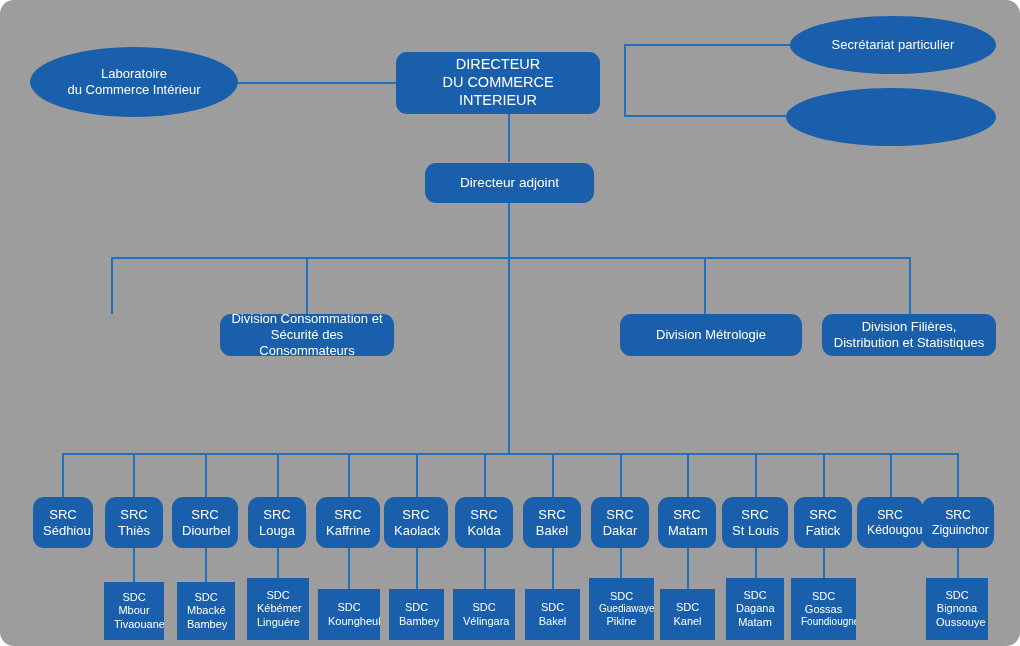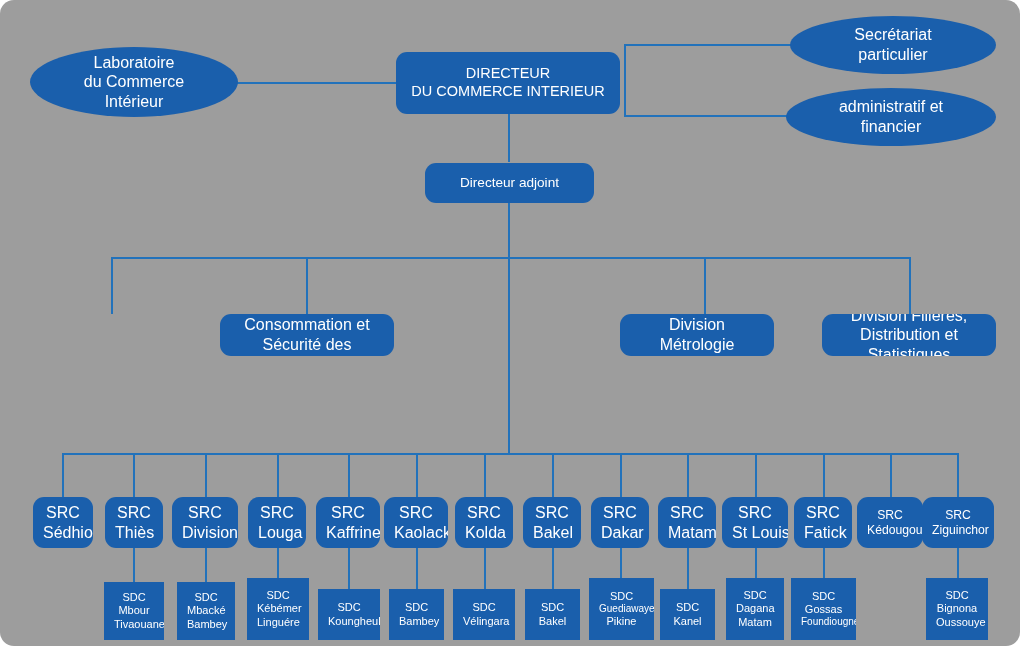--- a/index.html
+++ b/index.html
@@ -38,21 +38,21 @@
     overflow: hidden;
   }
   .rounded { border-radius: 11px; }
   .rect { border-radius: 0; }
   .ellipse { border-radius: 50%; }
   .node span { display: block; width: 100%; padding: 0 5px; box-sizing: border-box; }
   .ellipse span { padding: 0 14px; }
 
   .fs15 { font-size: 14.5px; }
   .fs14 { font-size: 13.6px; }
-  .fs13 { font-size: 16px; }
+  .fs13 { font-size: 13px; }
   .fs12 { font-size: 12.2px; }
   .fs11 { font-size: 11px; }
   .fs10 { font-size: 10px; }
   .nowrap { white-space: nowrap; }
 </style>
 </head>
 <body>
 
 <div id="stage">
 
@@ -103,52 +103,51 @@
   <div class="ln v" style="left:823px; top:548px; height:30px;"></div>
   <div class="ln v" style="left:957px; top:548px; height:30px;"></div>
 
   <div class="node ellipse fs13" style="left:30px; top:47px; width:208px; height:70px;">
     <span>
       <span>Laboratoire</span>
       <span>du Commerce Intérieur</span>
     </span>
   </div>
 
-  <div class="node rounded fs15" style="left:396px; top:52px; width:224px; height:62px;">
+  <div class="node rounded fs15" style="left:396px; top:52px; width:204px; height:62px;">
     <span>
       <span>DIRECTEUR</span>
       <span>DU COMMERCE INTERIEUR</span>
     </span>
   </div>
 
   <div class="node ellipse fs13" style="left:790px; top:16px; width:206px; height:58px;">
     <span>
       <span>Secrétariat particulier</span>
     </span>
   </div>
 
   <div class="node ellipse fs13" style="left:786px; top:88px; width:210px; height:58px;">
     <span>
-      <span>administratif et financier</span>
     </span>
   </div>
 
   <div class="node rounded fs14" style="left:425px; top:163px; width:169px; height:40px;">
     <span>Directeur adjoint</span>
   </div>
 
 
   <div class="node rounded fs13" style="left:220px; top:314px; width:174px; height:42px;">
     <span>
       <span>Division Consommation et</span>
       <span>Sécurité des Consommateurs</span>
     </span>
   </div>
 
-  <div class="node rounded fs13" style="left:620px; top:314px; width:154px; height:42px;">
+  <div class="node rounded fs13" style="left:620px; top:314px; width:182px; height:42px;">
     <span>
       <span>Division Métrologie</span>
     </span>
   </div>
 
   <div class="node rounded fs13" style="left:822px; top:314px; width:174px; height:42px;">
     <span>
       <span>Division Filières,</span>
       <span>Distribution et Statistiques</span>
     </span>
@@ -162,21 +161,21 @@
   </div>
   <div class="node rounded fs13" style="left:105px; top:497px; width:58px; height:51px;">
     <span>
       <span>SRC</span>
       <span>Thiès</span>
     </span>
   </div>
   <div class="node rounded fs13" style="left:172px; top:497px; width:66px; height:51px;">
     <span>
       <span>SRC</span>
-      <span>Division</span>
+      <span>Diourbel</span>
     </span>
   </div>
   <div class="node rounded fs13" style="left:248px; top:497px; width:58px; height:51px;">
     <span>
       <span>SRC</span>
       <span>Louga</span>
     </span>
   </div>
   <div class="node rounded fs13" style="left:316px; top:497px; width:64px; height:51px;">
     <span>

